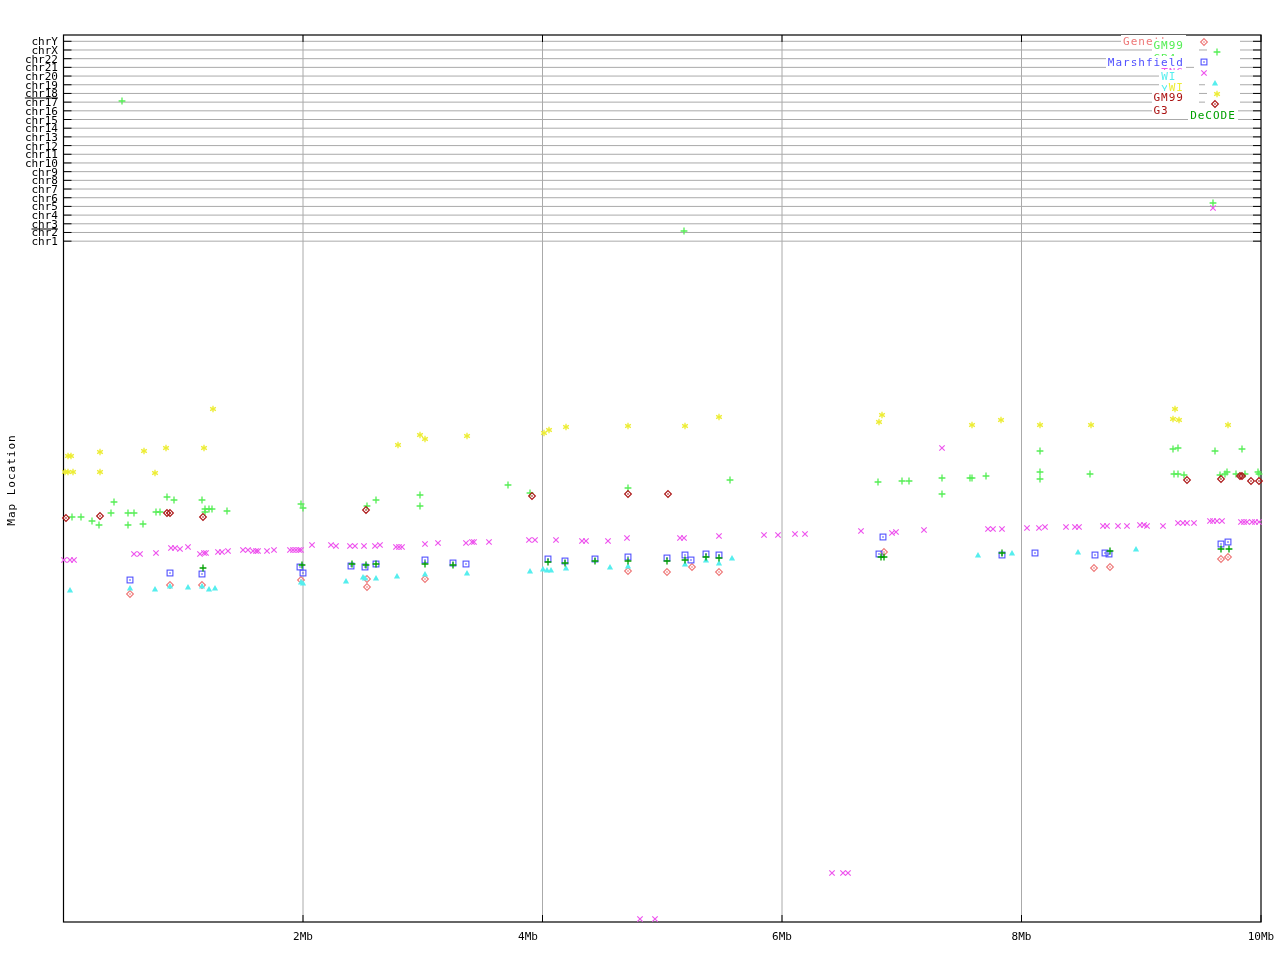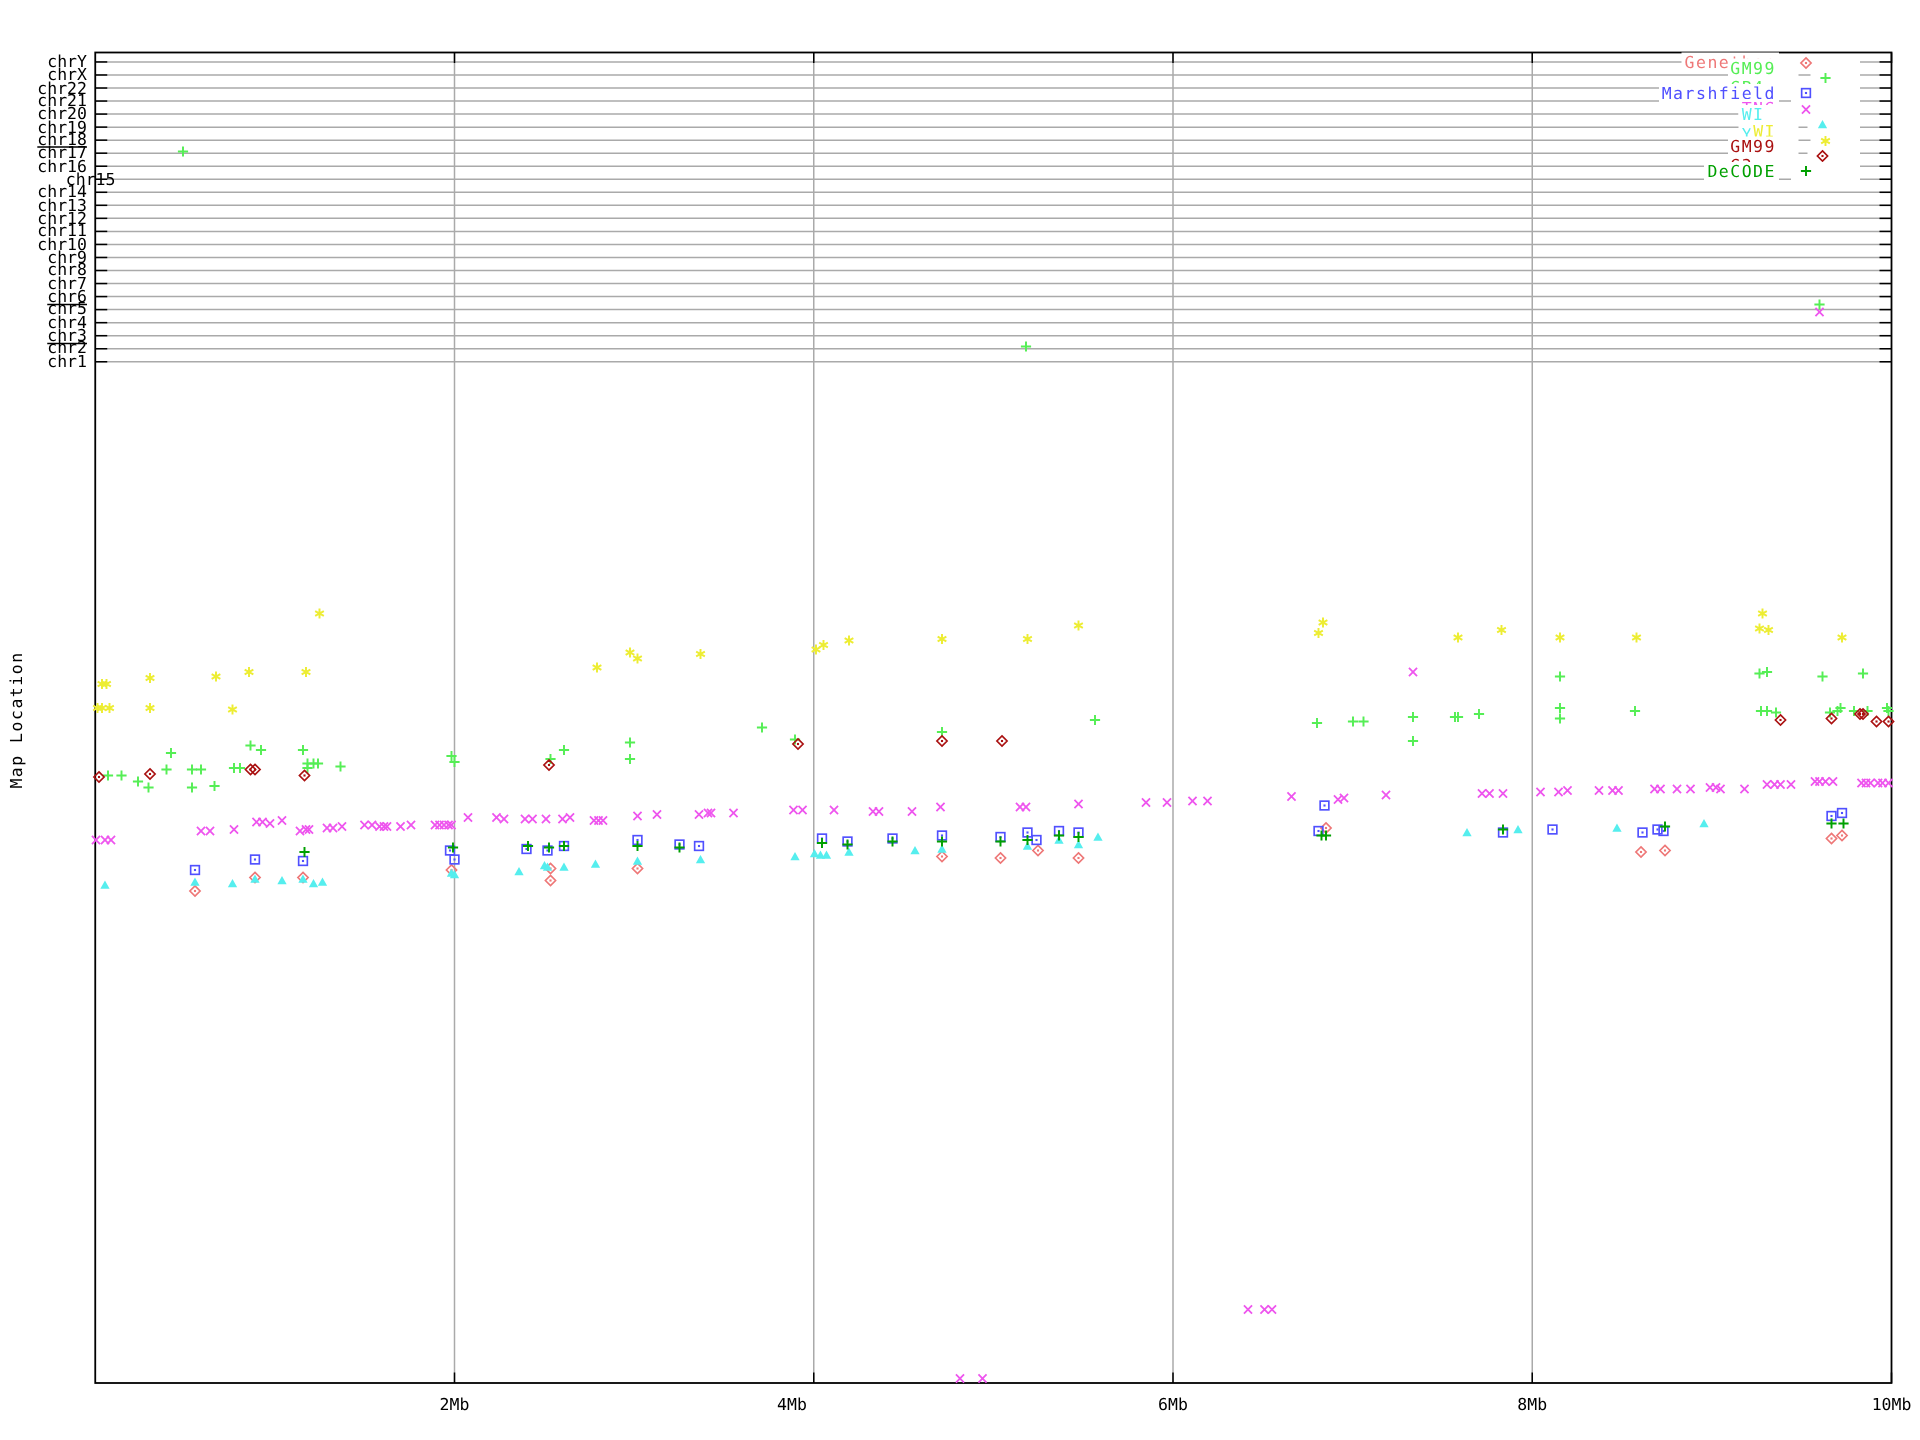--- a/index.html
+++ b/index.html
@@ -497,30 +497,30 @@
   <div id="ytick-labels">
       <div class="lbl ytick" style="top: 41.3px;">chrY</div>
       <div class="lbl ytick" style="top: 49.99px;">chrX</div>
       <div class="lbl ytick" style="top: 58.68px;">chr22</div>
       <div class="lbl ytick" style="top: 67.37px;">chr21</div>
       <div class="lbl ytick" style="top: 76.06px;">chr20</div>
       <div class="lbl ytick" style="top: 84.75px;">chr19</div>
       <div class="lbl ytick" style="top: 93.44px; text-decoration: underline;">chr18</div>
       <div class="lbl ytick" style="top: 102.13px;">chr17</div>
       <div class="lbl ytick" style="top: 110.82px;">chr16</div>
-      <div class="lbl ytick" style="top: 119.51px; padding-left: 19px;">chr15</div>
+      <div class="lbl ytick" style="top: 119.51px;">chr15</div>
       <div class="lbl ytick" style="top: 128.2px;">chr14</div>
       <div class="lbl ytick" style="top: 136.89px;">chr13</div>
       <div class="lbl ytick" style="top: 145.58px;">chr12</div>
       <div class="lbl ytick" style="top: 154.27px;">chr11</div>
       <div class="lbl ytick" style="top: 162.96px;">chr10</div>
       <div class="lbl ytick" style="top: 171.65px;">chr9</div>
       <div class="lbl ytick" style="top: 180.34px;">chr8</div>
       <div class="lbl ytick" style="top: 189.03px;">chr7</div>
-      <div class="lbl ytick" style="top: 197.72px; text-decoration: underline;">chr6</div>
+      <div class="lbl ytick" style="top: 197.72px;">chr6</div>
       <div class="lbl ytick" style="top: 206.41px;">chr5</div>
       <div class="lbl ytick" style="top: 215.1px;">chr4</div>
       <div class="lbl ytick" style="top: 223.79px; text-decoration: underline;">chr3</div>
       <div class="lbl ytick" style="top: 232.48px;">chr2</div>
       <div class="lbl ytick" style="top: 241.17px;">chr1</div>
     </div>
   <div id="xtick-labels">
       <div class="lbl xtick" style="left: 281px;">2Mb</div>
       <div class="lbl xtick" style="left: 506px;">4Mb</div>
       <div class="lbl xtick" style="left: 760px;">6Mb</div>
@@ -580,21 +580,21 @@
       </div>
       <div class="legend-row" style="top: 62.4px;">
         <span class="legend-label" style="color: rgb(170, 17, 17);">GM99 G3</span>
         <svg width="46" height="12" class="legend-marker">
           <g>
             <path d="M10 2.6L13.4 6L10 9.4L6.6 6Z" stroke="#aa1111" fill="none" stroke-width="1.1"></path>
             <rect x="9.3" y="5.3" width="1.4" height="1.4" fill="#aa1111"></rect>
           </g>
         </svg>
       </div>
-      <div class="legend-row" style="top: 72.8px;">
+      <div class="legend-row" style="top: 72.8px; flex-direction: column;">
         <span class="legend-label" style="color: rgb(0, 160, 0);">DeCODE</span>
         <svg width="46" height="12" class="legend-marker">
           <g>
             <path d="M6.6 6H13.4M10 2.6V9.4" stroke="#00a000" fill="none" stroke-width="1.3"></path>
           </g>
         </svg>
       </div>
     </div>
 </div>
 

